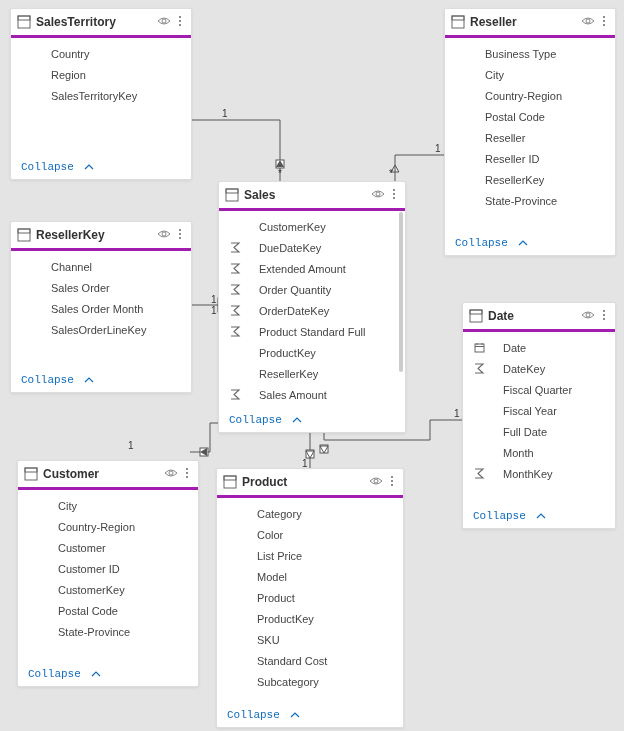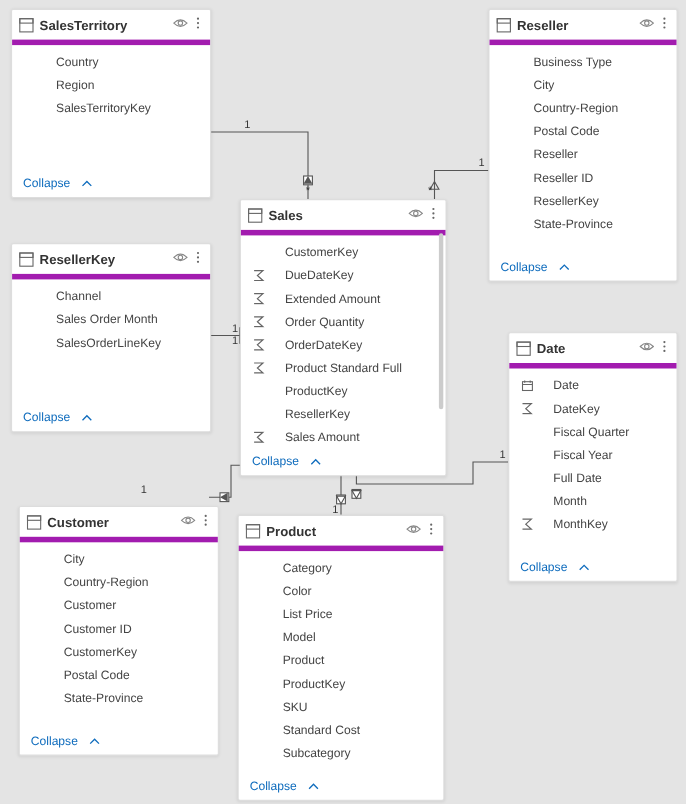--- a/index.html
+++ b/index.html
@@ -1,25 +1,25 @@
 <!DOCTYPE html>
 <html><head>
 <meta charset="utf-8">
 <style>
   html,body{margin:0;padding:0;font-family:"Segoe UI",Arial,sans-serif;font-size:11px;color:#333;background:#e4e4e4;}
   .canvas{position:relative;width:624px;height:731px;background:#e4e4e4;overflow:hidden;}
   .tbl{position:absolute;background:#fff;border:1px solid #ddd;box-shadow:0 1px 3px rgba(0,0,0,0.08);border-radius:2px;display:flex;flex-direction:column;}
-  .tbl-header{display:flex;align-items:center;padding:5px 6px;border-bottom:5px solid #a21caf;}
+  .tbl-header{display:flex;align-items:center;padding:5px 6px;border-bottom:3px solid #a21caf;}
   .tbl-title{font-weight:600;font-size:12px;flex:1;padding-left:3px;}
   .tbl-icon{width:14px;height:14px;display:flex;align-items:center;justify-content:center;margin-right:2px;}
   .hdr-actions{display:flex;gap:4px;align-items:center;}
   .fields{flex:1;overflow:hidden;padding:6px 0;}
   .field{display:flex;align-items:flex-start;padding:2px 12px 2px 40px;font-size:11px;color:#444;line-height:17px;position:relative;}
   .fi{position:absolute;left:10px;top:3px;width:13px;height:13px;display:flex;align-items:center;justify-content:center;color:#666;}
-  .collapse{padding:6px 10px;color:#0f6cbd;font-size:11px;display:flex;align-items:center;gap:10px;cursor:pointer;}
+  .collapse{padding:6px 10px;color:#0f6cbd;font-size:11px;display:flex;align-items:center;gap:10px;cursor:pointer;font-family:Liberation Mono, monospace;}
   .rel-label{position:absolute;font-size:10px;color:#333;}
   .scrollbar{position:absolute;right:2px;top:30px;bottom:30px;width:4px;background:#ccc;border-radius:2px;}
   svg.connectors{position:absolute;left:0;top:0;width:624px;height:731px;pointer-events:none;}
 </style>
 </head>
 <body>
 
 <div class="canvas">
 
   <svg class="connectors">
@@ -127,20 +127,23 @@
               <circle cx="5" cy="7" r="1" fill="#666"></circle>
               <circle cx="5" cy="11" r="1" fill="#666"></circle>
             </svg></span>
       </div>
     </div>
     <div class="fields">
         <div class="field">
           <span>Channel</span>
         </div>
         <div class="field">
+          <span>Sales Order</span>
+        </div>
+        <div class="field">
           <span>Sales Order Month</span>
         </div>
         <div class="field">
           <span>SalesOrderLineKey</span>
         </div>
       </div>
     <div class="collapse">
         <span>Collapse</span>
         <svg width="10" height="8">
           <path d="M1,6 L5,2 L9,6" fill="none" stroke="#0f6cbd" stroke-width="1.2"></path>

